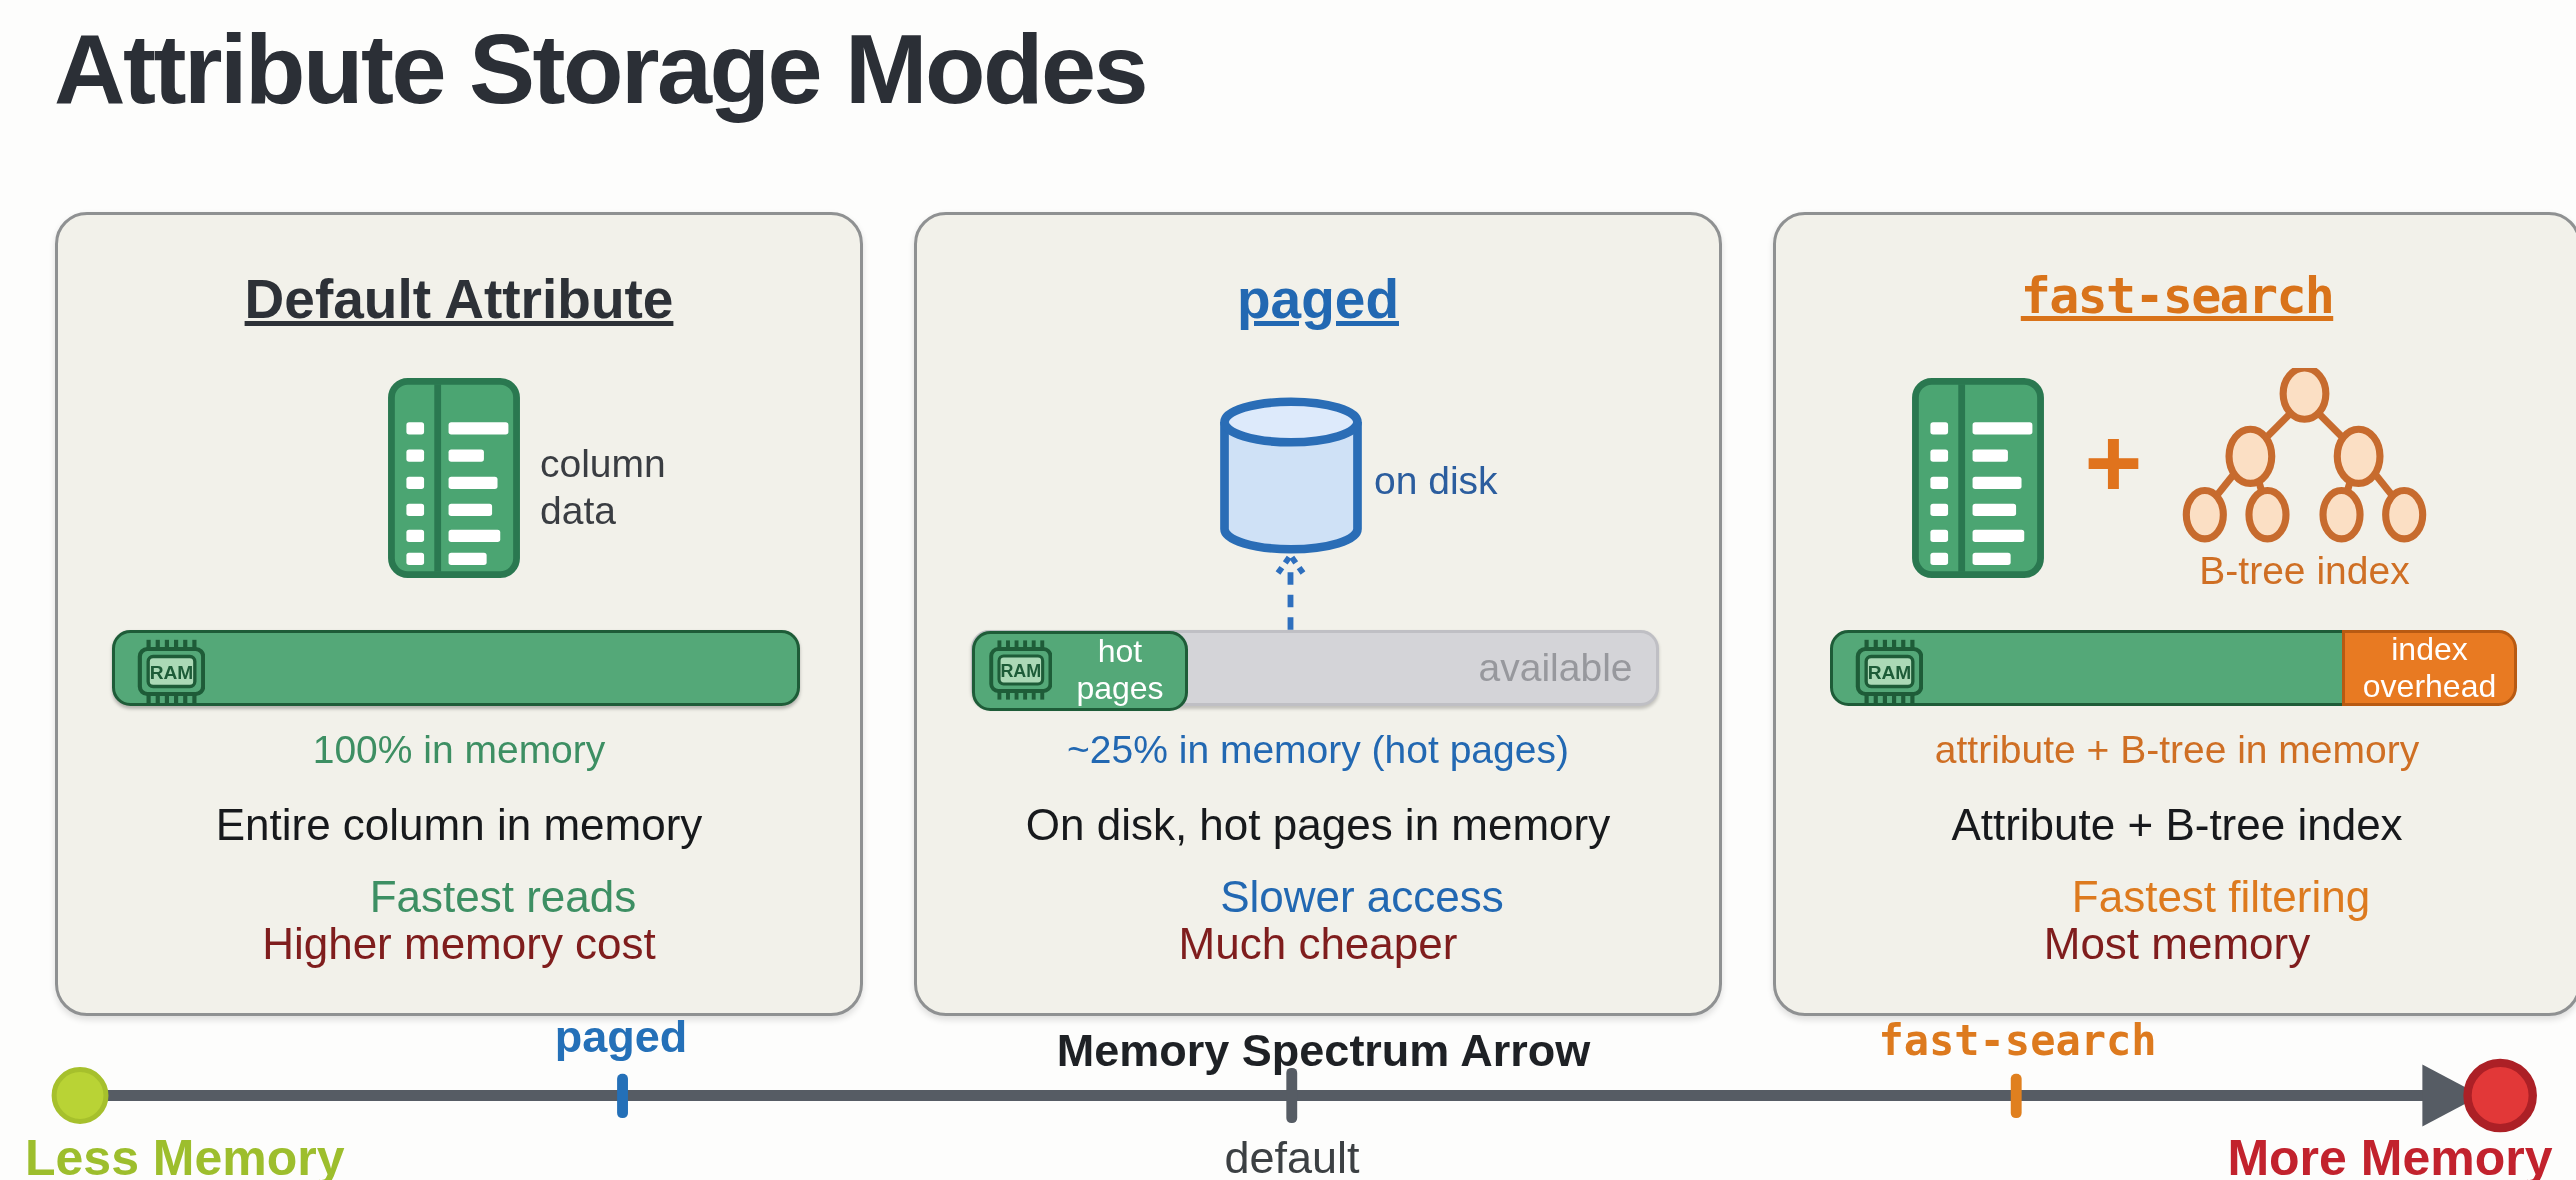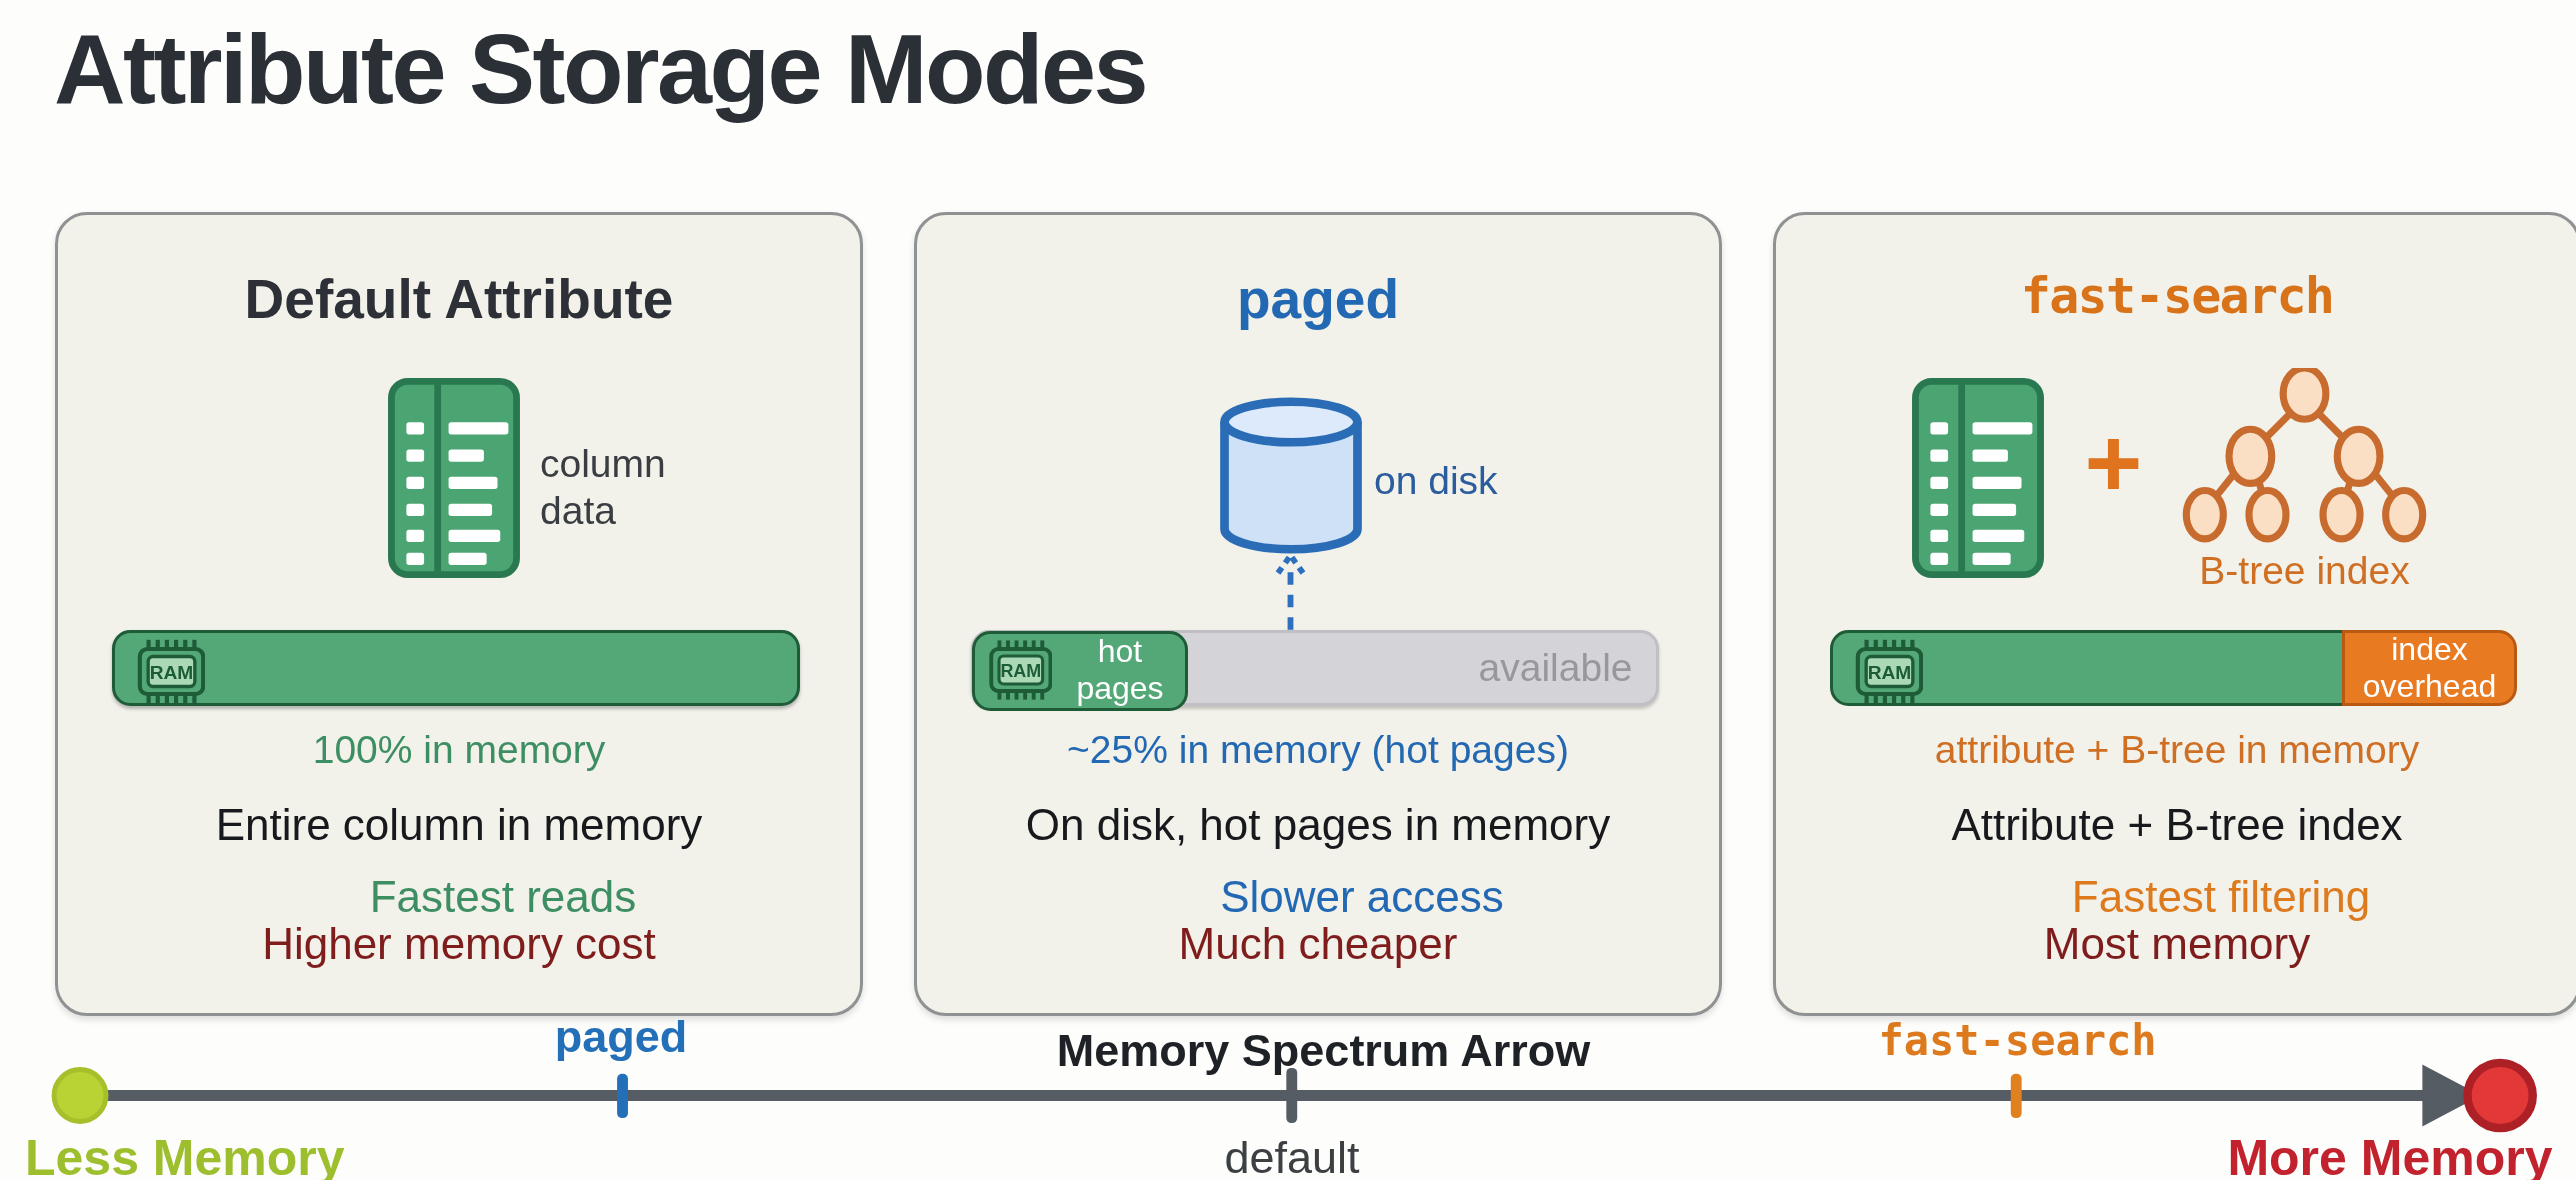--- a/index.html
+++ b/index.html
@@ -6,21 +6,21 @@
   #stage{position:relative;width:2576px;height:1181px;background:#fdfdfc;overflow:hidden;
          font-family:"Liberation Sans",sans-serif;}
   #main-title{position:absolute;left:54px;top:11.7px;font-size:99px;font-weight:800;
               color:#2b2f36;letter-spacing:-2.5px;margin:0;}
   .card{position:absolute;top:212px;width:802px;height:798px;background:#f2f1ea;
         border:3.4px solid #8f9192;border-radius:32px;box-shadow:0 3.4px 6.7px rgba(0,0,0,.12);}
   #card-default{left:55px;}
   #card-paged{left:914px;}
   #card-fast-search{left:1773px;}
   .card-title{position:absolute;top:52px;left:0;width:100%;text-align:center;
-              font-size:55px;font-weight:bold;}
+              font-size:55px;font-weight:bold;text-decoration:underline;}
   #card-default .card-title{color:#2d3137;}
   #card-paged .card-title{color:#2268b2;}
   #card-fast-search .card-title{color:#d9731a;font-family:"DejaVu Sans Mono",monospace;font-size:50px;letter-spacing:-1.7px;}
   .icon-caption{font-size:39px;line-height:47px;}
   
   .col-icon-1{position:absolute;left:328px;top:160px;width:136px;height:206px;}
   .col-caption-1{position:absolute;left:482px;top:225px;width:151px;color:#3a3d42;}
   
   .cylinder{position:absolute;left:300px;top:181px;width:148px;height:159px;}
   .disk-caption{position:absolute;left:457px;top:242px;width:218px;color:#2b5d9e;text-align:left;}

